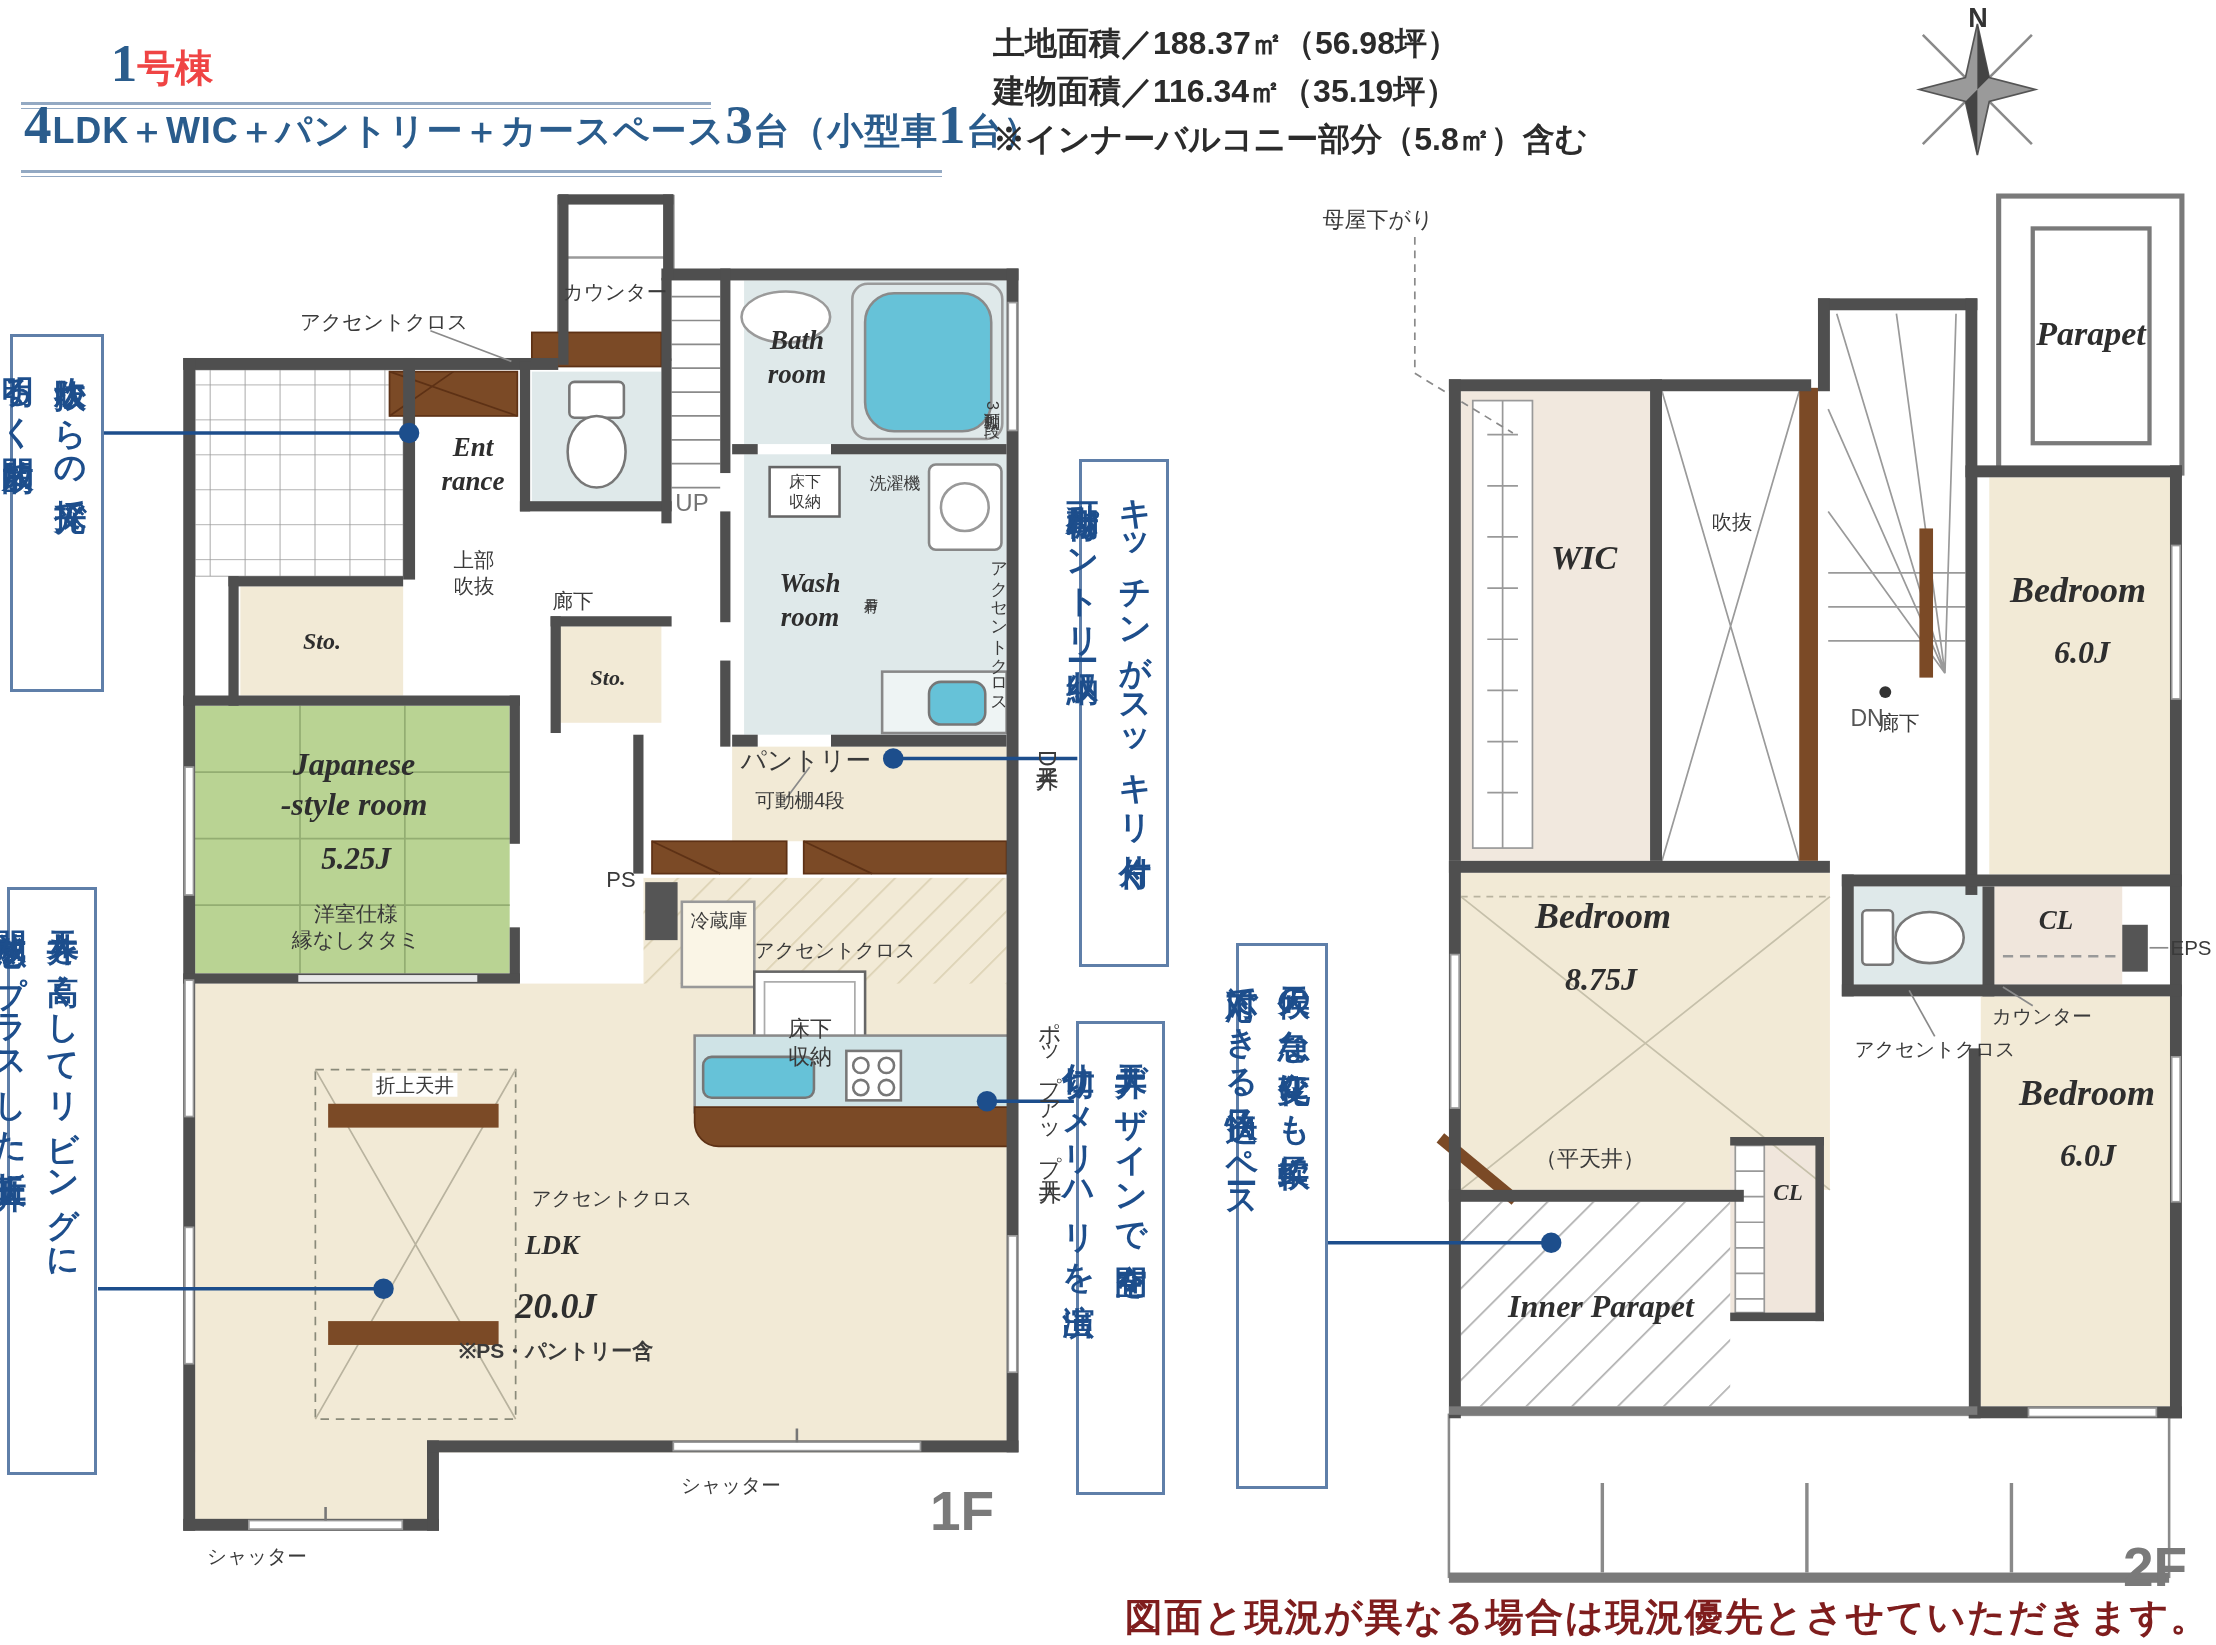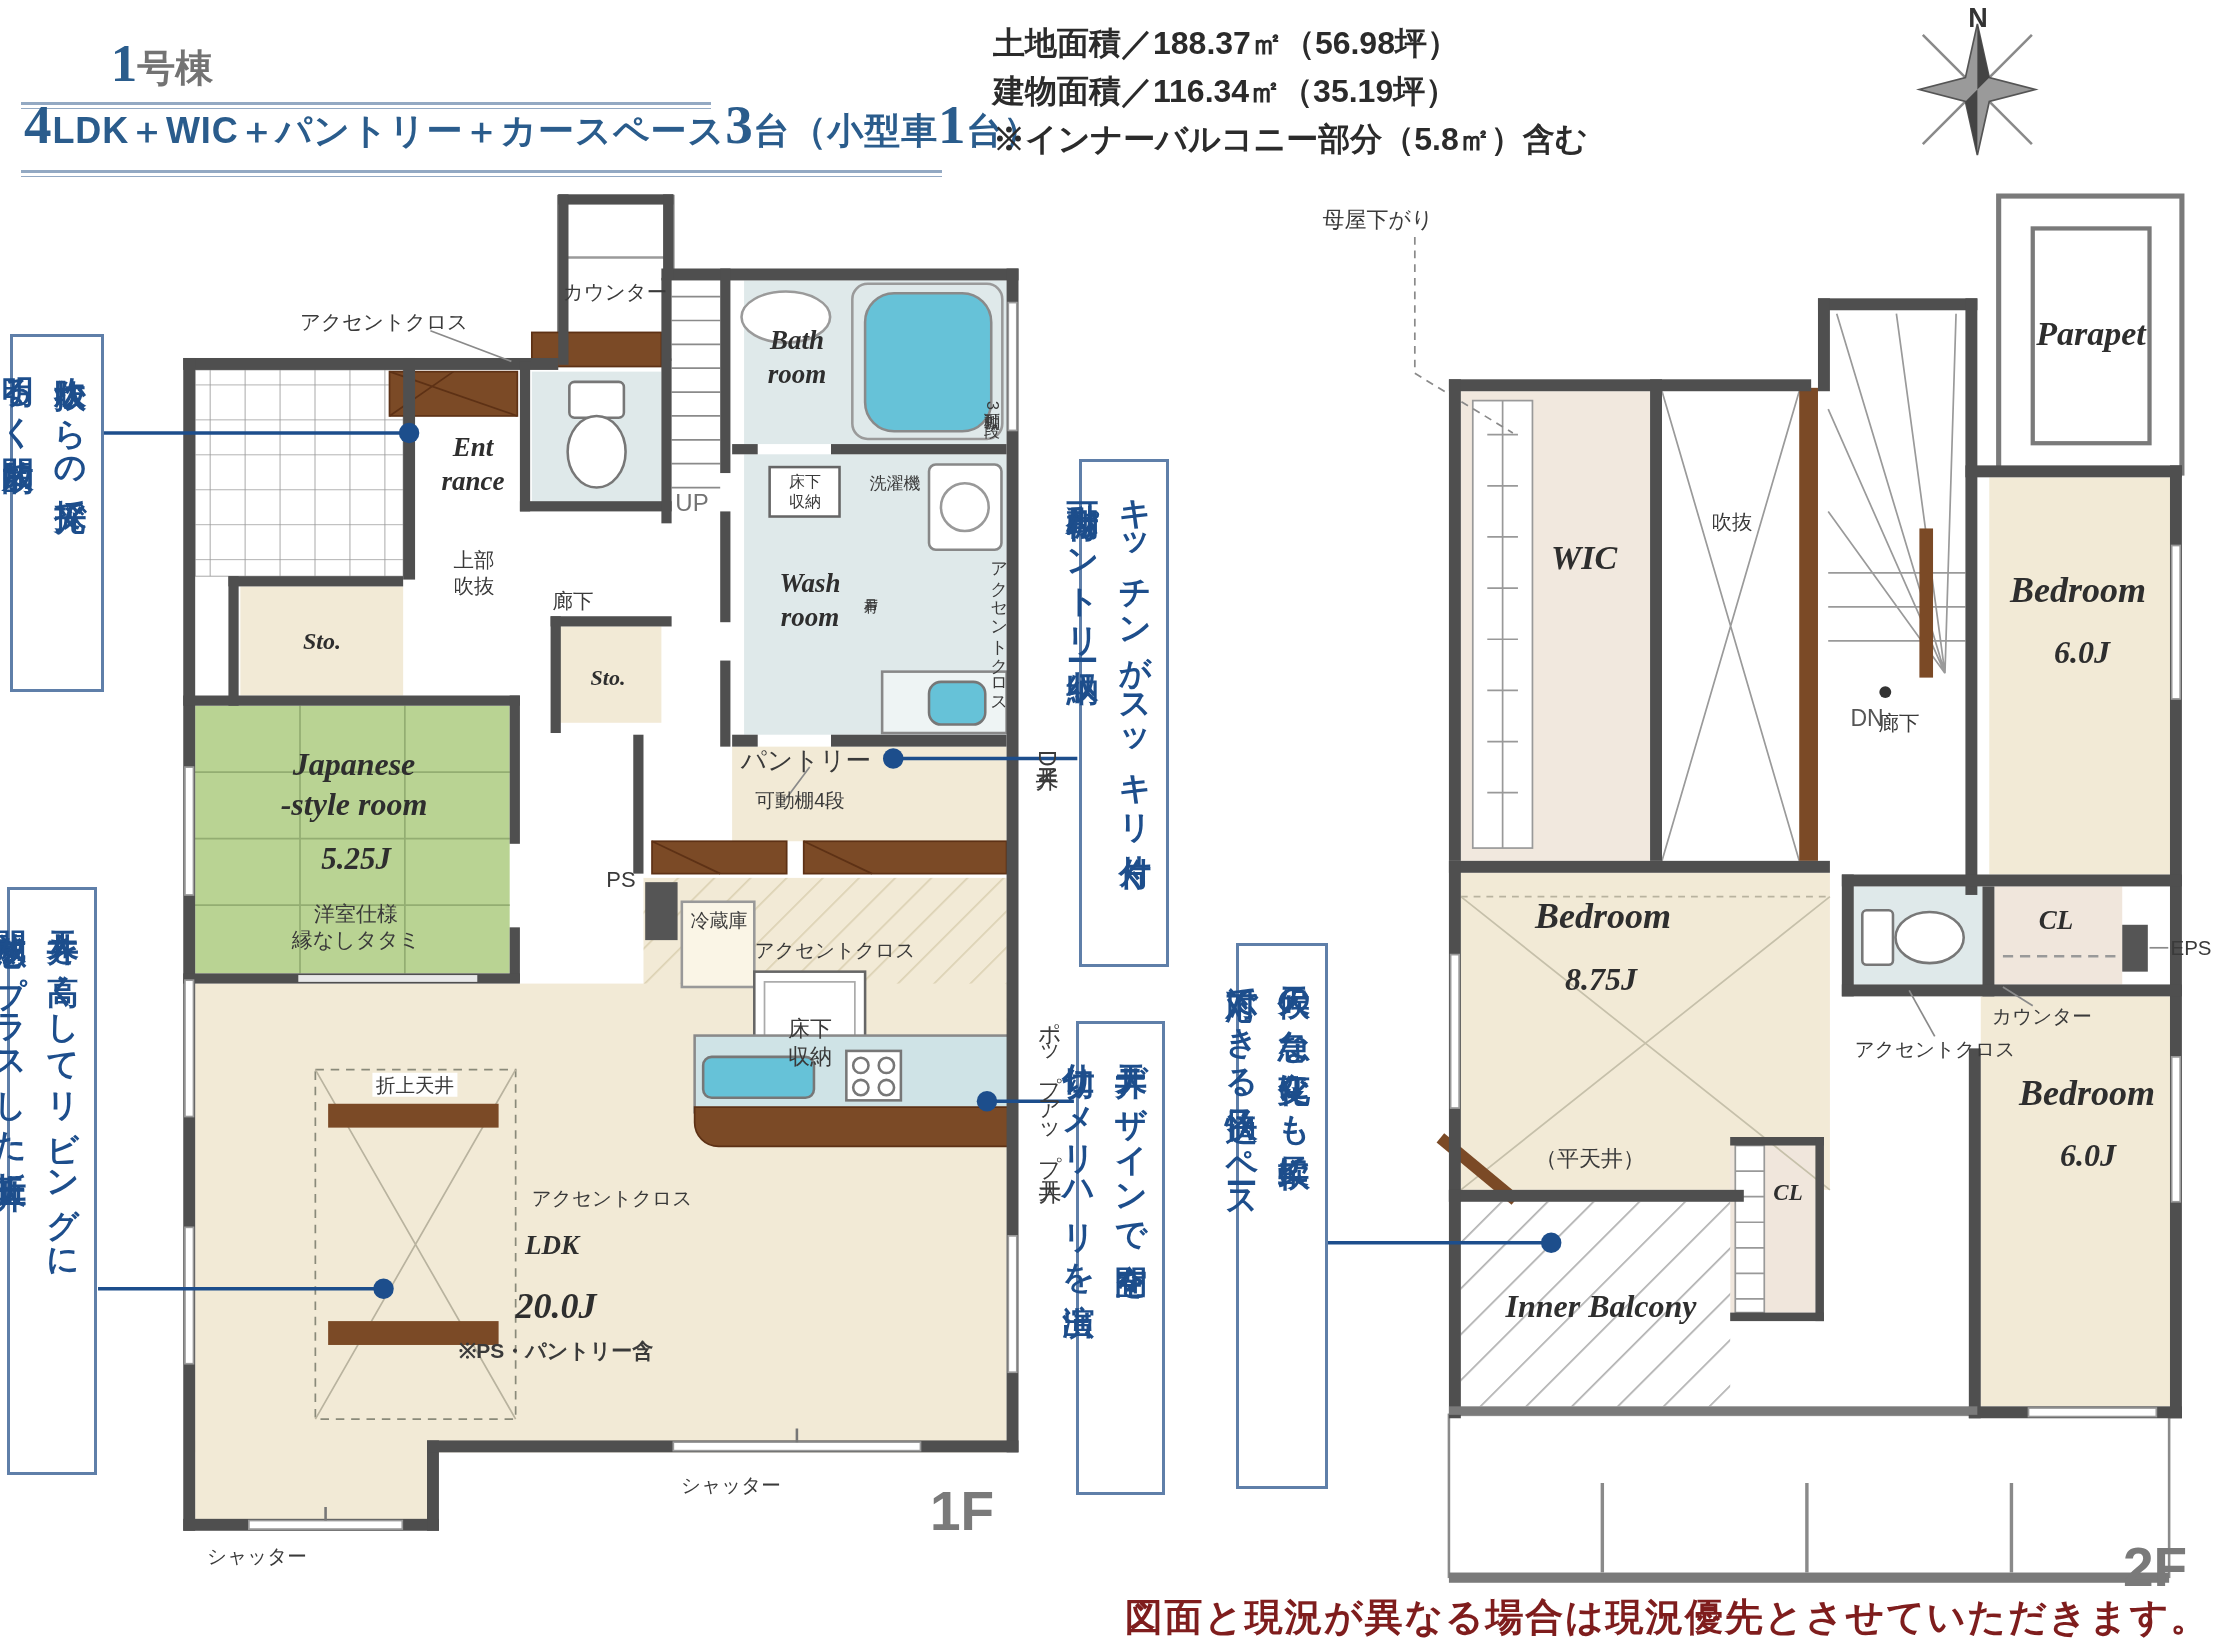--- a/index.html
+++ b/index.html
@@ -15,21 +15,21 @@
   .chip{background:#ffffff;padding:0 3.4px;}
 
   
   .abox{position:absolute;z-index:6;background:#ffffff;border:3.4px solid #5f7fa9;
         writing-mode:vertical-rl;color:#1d4e8c;font-weight:bold;
         padding:15.3px 8.5px;box-sizing:border-box;letter-spacing:2.6px;}
   .abox span{display:block;margin-left:8.5px;}
 
   
   .title-no{font-family:"Liberation Serif",serif;font-size:53px;font-weight:bold;color:#2a5c8c;}
-  .title-suffix{font-size:38px;font-weight:bold;color:#737373;}
+  .title-suffix{font-size:38px;font-weight:bold;color:#ef4444;}
   .rule{position:absolute;z-index:4;border-top:3.4px solid #93a9c3;border-bottom:0.9px solid #93a9c3;height:2.6px;background:#fff;}
   .spec{position:absolute;z-index:5;color:#2a5c8c;font-weight:bold;font-size:36px;letter-spacing:0.9px;}
   .spec .bn{font-family:"Liberation Serif",serif;font-size:55px;line-height:0;}
   .info{position:absolute;z-index:5;color:#2b2b2b;font-size:32px;font-weight:600;line-height:1.5;}
   .floorbig{position:absolute;z-index:5;color:#7a7a7a;font-size:55px;font-weight:bold;transform:translate(-50%,-50%);}
   .footer{position:absolute;z-index:5;color:#7f1d1d;font-size:38px;font-weight:bold;letter-spacing:1.7px;}
 </style>
 </head>
 <body>
 
@@ -364,21 +364,21 @@
   <div class="lbl room" style="left:2082px;top:652px;font-size:32px;">6.0J</div>
   <div class="lbl" style="left:1899px;top:723px;font-size:20.5px;">廊下</div>
   <div class="lbl room" style="left:2056px;top:921px;font-size:27px;">CL</div>
   <div class="lbl" style="left:2191px;top:948px;font-size:20.5px;">EPS</div>
   <div class="lbl" style="left:2042px;top:1016px;font-size:19.6px;">カウンター</div>
   <div class="lbl" style="left:1935px;top:1049px;font-size:19.6px;">アクセントクロス</div>
   <div class="lbl room" style="left:1603px;top:916px;font-size:36px;">Bedroom</div>
   <div class="lbl room" style="left:1601px;top:979px;font-size:32px;">8.75J</div>
   <div class="lbl" style="left:1590px;top:1159px;font-size:22px;">（平天井）</div>
   <div class="lbl room" style="left:1788px;top:1193px;font-size:23px;">CL</div>
-  <div class="lbl room" style="left:1601px;top:1306px;font-size:32px;">Inner Balcony</div>
+  <div class="lbl room" style="left:1601px;top:1306px;font-size:32px;">Inner Parapet</div>
   <div class="lbl room" style="left:2087px;top:1093px;font-size:36px;">Bedroom</div>
   <div class="lbl room" style="left:2088px;top:1155px;font-size:32px;">6.0J</div>
   <div class="floorbig" style="left:2155px;top:1567px;">2F</div>
 
   <div class="footer" style="left:938px;top:1592px;width:1272px;text-align:right;">図面と現況が異なる場合は現況優先とさせていただきます。</div>
 
 </div>
 
 
 </body></html>

